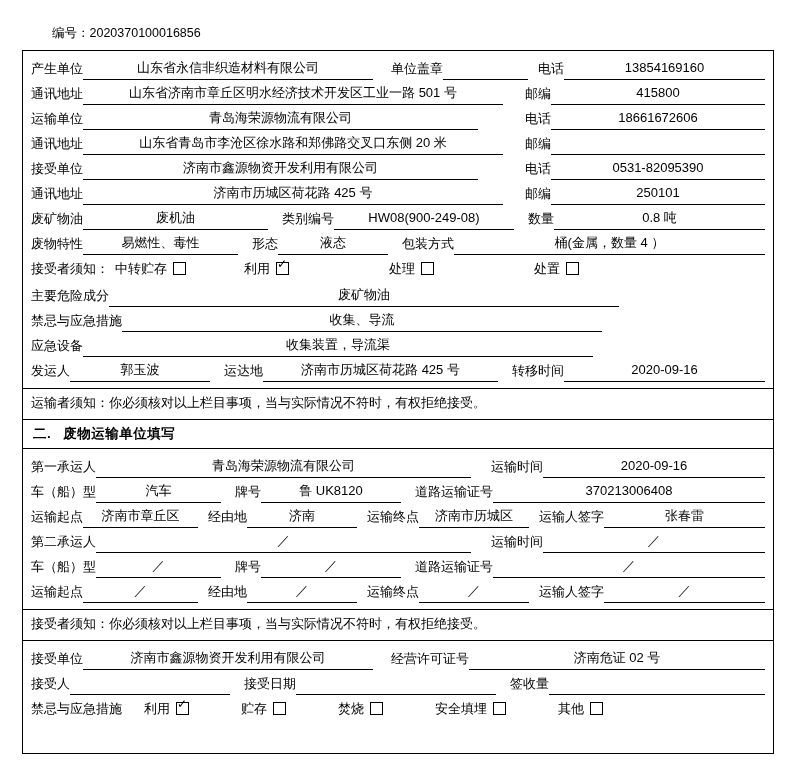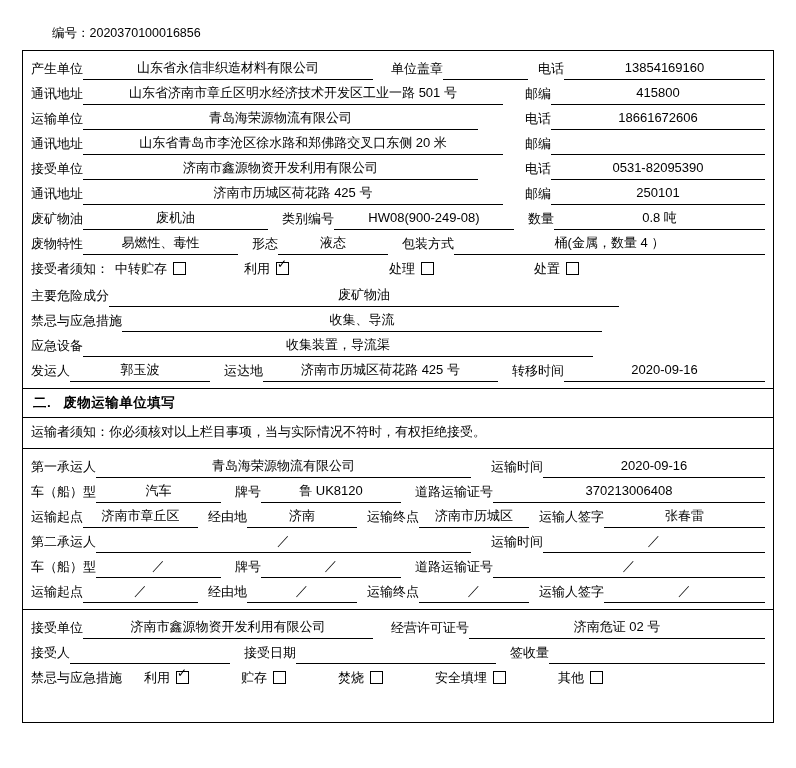--- a/index.html
+++ b/index.html
@@ -265,29 +265,29 @@
               <span class="lbl">转移时间</span>
               <span class="val free" style="min-width:110px">2020-09-16</span>
             </div>
 
           </div>
         </td>
       </tr>
 
       <tr>
         <td>
+          <div class="note">运输者须知：你必须核对以上栏目事项，当与实际情况不符时，有权拒绝接受。</div>
+        </td>
+      </tr>
+
+      <tr>
+        <td>
           <div class="section-head">
             <span class="num">二.</span><span>废物运输单位填写</span>
           </div>
-        </td>
-      </tr>
-
-      <tr>
-        <td>
-          <div class="note">运输者须知：你必须核对以上栏目事项，当与实际情况不符时，有权拒绝接受。</div>
         </td>
       </tr>
 
       <tr>
         <td>
           <div class="body-cell">
 
             <div class="frow">
               <span class="lbl">第一承运人</span>
               <span class="val" style="width:375px">青岛海荣源物流有限公司</span>
@@ -352,20 +352,25 @@
               <span class="gap" style="width:10px"></span>
               <span class="lbl">运输人签字</span>
               <span class="val free" style="min-width:60px">／</span>
             </div>
 
           </div>
         </td>
       </tr>
 
 
+      <tr>
+        <td>
+          <div class="note">接受者须知：你必须核对以上栏目事项，当与实际情况不符时，有权拒绝接受。</div>
+        </td>
+      </tr>
 
       <tr>
         <td>
           <div class="body-cell">
 
             <div class="frow">
               <span class="lbl">接受单位</span>
               <span class="val" style="width:290px">济南市鑫源物资开发利用有限公司</span>
               <span class="gap" style="width:18px"></span>
               <span class="lbl">经营许可证号</span>

